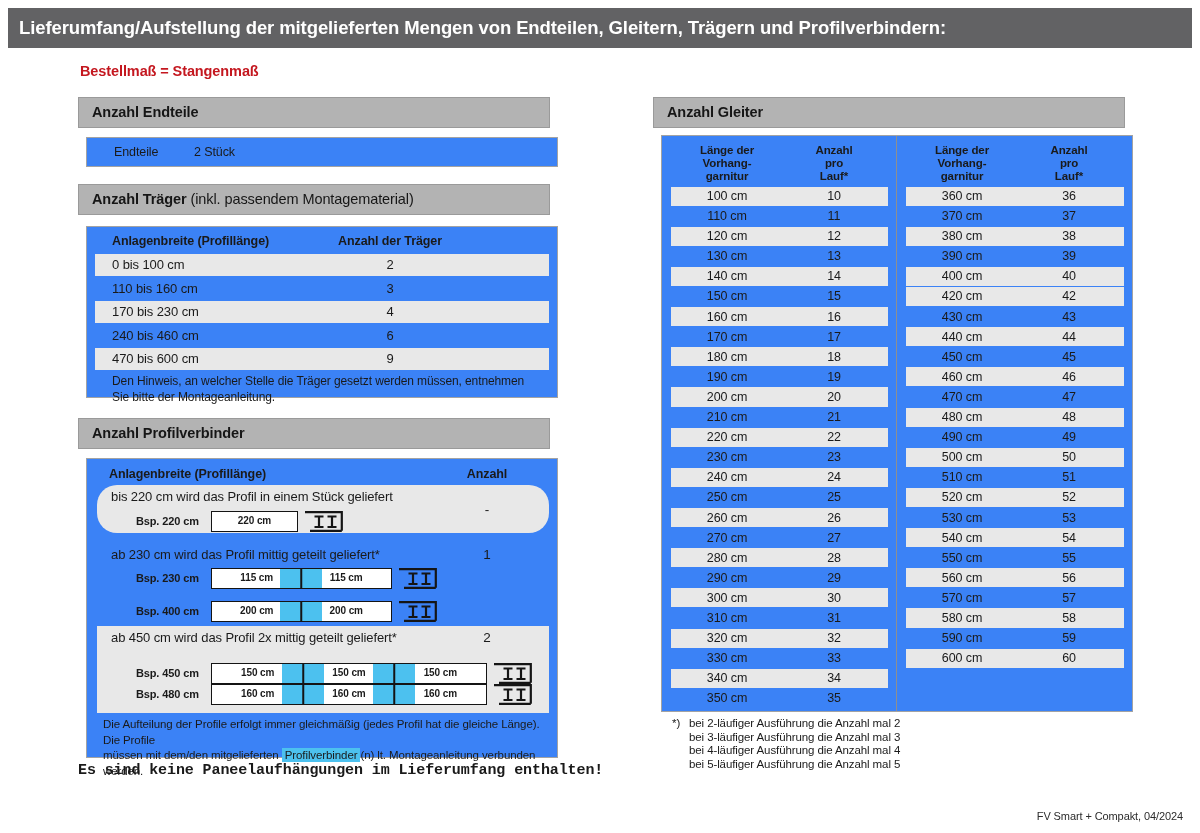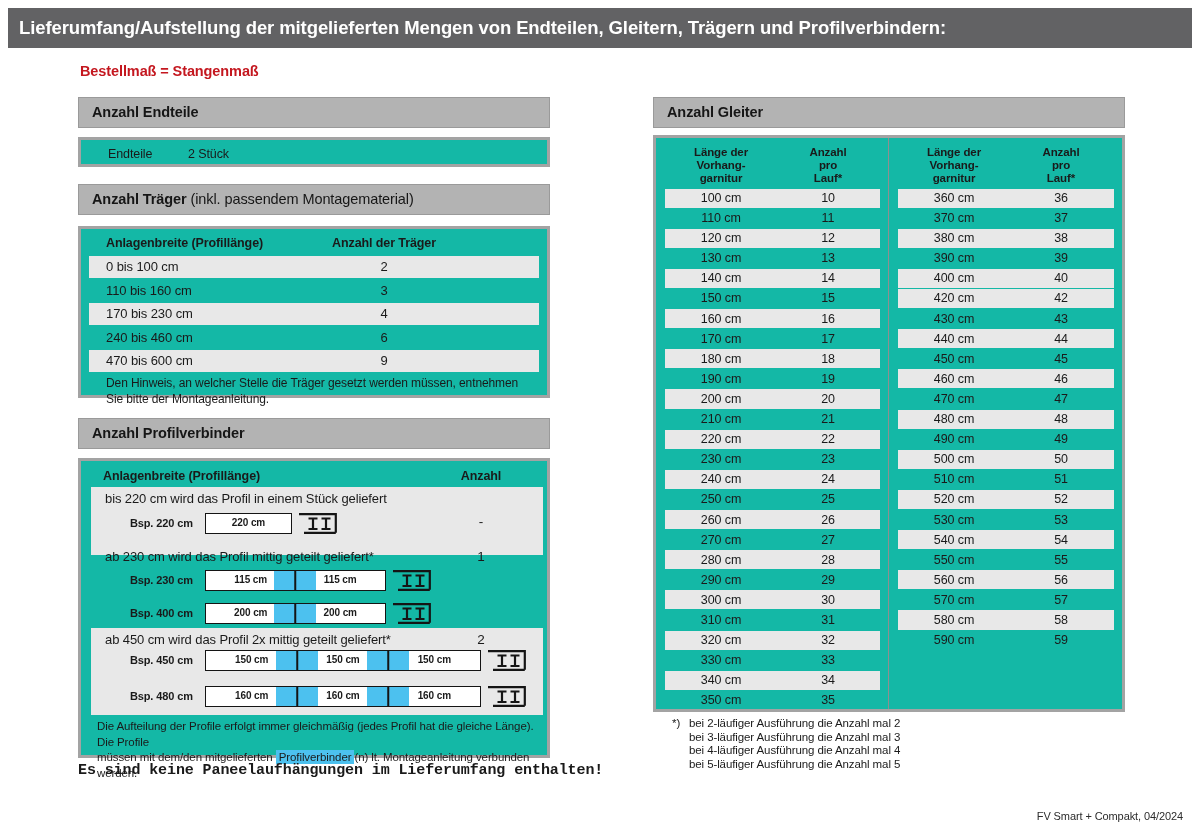--- a/index.html
+++ b/index.html
@@ -13,21 +13,21 @@
   
   .titlebar{left:8px;top:8px;width:1184px;height:40px;background:#626264;color:#fff;
     font-weight:bold;font-size:18.5px;line-height:40px;padding-left:11px;}
   .subtitle{left:80px;top:63px;color:#c4171f;font-weight:bold;font-size:14.5px;}
 
   
   .secbar{height:31px;background:#b3b3b3;border:1px solid #9a9a9a;font-weight:bold;
     font-size:14.5px;line-height:29px;padding-left:13px;color:#161616;}
   .secbar .light{font-weight:normal;}
 
-  .panel{border:3px solid #a3a3a3;background:#14b8a6;}
+  .panel{border:1px solid #a3a3a3;background:#3b82f6;margin-left:8px;}
 
   
   .endteile-box{left:78px;top:137px;width:472px;height:30px;}
   .endteile-box .lbl{position:absolute;left:27px;line-height:28px;font-size:12.5px;}
   .endteile-box .val{position:absolute;left:107px;line-height:28px;font-size:12.5px;}
 
   
   .traeger-box{left:78px;top:226px;width:472px;height:172px;}
   .thead1{position:absolute;left:25px;top:7px;font-weight:bold;font-size:12.5px;}
   .thead2{position:absolute;left:213px;top:7px;width:180px;text-align:center;font-weight:bold;font-size:12.5px;}
@@ -125,21 +125,21 @@
   <div class="tnote">Den Hinweis, an welcher Stelle die Träger gesetzt werden müssen, entnehmen Sie bitte der Montageanleitung.</div>
 </div>
 
 <div class="abs secbar" style="left:78px;top:418px;width:472px;">
   <span>Anzahl Profilverbinder</span>
 </div>
 <div class="abs panel pv-box">
   <span class="pvhead1">Anlagenbreite (Profillänge)</span>
   <span class="pvhead2">Anzahl</span>
   <div class="pv-blocks" id="pv-blocks">
-      <div class="pblock shaded" style="top: 26px; height: 68px;">
+      <div class="pblock shaded" style="top: 26px; height: 48px; border-radius: 20px;">
         <div class="pb-head">bis 220 cm wird das Profil in einem Stück geliefert</div>
         <span class="pv-count mid">-</span>
         <div class="diag" style="top: 26px;">
           <span class="dlabel">Bsp. 220 cm</span>
           <div class="dbox" style="width: 87px;">
             <span class="seg">220 cm</span>
           </div>
           <span class="dicon" style="left: 208px;"><svg width="38" height="25" viewBox="0 0 38 25" xmlns="http://www.w3.org/2000/svg">
               <path d="M0 3.2 H36.8 V21.8 M5 21.8 H36.8 M14 7.5 V18 M9.5 7.5 H18.5 M9.5 18 H18.5 M27 7.5 V18 M22.5 7.5 H31.5 M22.5 18 H31.5" stroke="#151515" stroke-width="2.2" fill="none"></path>
             </svg></span>
@@ -167,21 +167,21 @@
             <div class="conn" style="left: 68px;"></div>
           </div>
           <span class="dicon" style="left: 302px;"><svg width="38" height="25" viewBox="0 0 38 25" xmlns="http://www.w3.org/2000/svg">
               <path d="M0 3.2 H36.8 V21.8 M5 21.8 H36.8 M14 7.5 V18 M9.5 7.5 H18.5 M9.5 18 H18.5 M27 7.5 V18 M22.5 7.5 H31.5 M22.5 18 H31.5" stroke="#151515" stroke-width="2.2" fill="none"></path>
             </svg></span>
         </div>
       </div>
       <div class="pblock shaded" style="top: 167px; height: 87px;">
         <div class="pb-head">ab 450 cm wird das Profil 2x mittig geteilt geliefert*</div>
         <span class="pv-count">2</span>
-        <div class="diag" style="top: 22px; padding-left: 48px;">
+        <div class="diag" style="top: 37px; padding-left: 48px;">
           <span class="dlabel">Bsp. 450 cm</span>
           <div class="dbox" style="width: 276px;">
             <span class="seg">150 cm</span>
             <span class="seg">150 cm</span>
             <span class="seg">150 cm</span>
             <div class="conn" style="left: 70px;"></div>
             <div class="conn" style="left: 161px;"></div>
           </div>
           <span class="dicon" style="left: 397px;"><svg width="38" height="25" viewBox="0 0 38 25" xmlns="http://www.w3.org/2000/svg">
               <path d="M0 3.2 H36.8 V21.8 M5 21.8 H36.8 M14 7.5 V18 M9.5 7.5 H18.5 M9.5 18 H18.5 M27 7.5 V18 M22.5 7.5 H31.5 M22.5 18 H31.5" stroke="#151515" stroke-width="2.2" fill="none"></path>
@@ -421,20 +421,24 @@
           <span class="gv">57</span>
         </div>
         <div class="grow alt">
           <span class="gl">580 cm</span>
           <span class="gv">58</span>
         </div>
         <div class="grow">
           <span class="gl">590 cm</span>
           <span class="gv">59</span>
         </div>
+        <div class="grow alt">
+          <span class="gl">600 cm</span>
+          <span class="gv">60</span>
+        </div>
       </div>
   </div>
 </div>
 
 <div class="gfoot" id="gleiter-footnotes">
     <div class="fnline">bei 2-läufiger Ausführung die Anzahl mal 2<span class="fnmark">*)</span></div>
     <div class="fnline">bei 3-läufiger Ausführung die Anzahl mal 3</div>
     <div class="fnline">bei 4-läufiger Ausführung die Anzahl mal 4</div>
     <div class="fnline">bei 5-läufiger Ausführung die Anzahl mal 5</div>
   </div>

